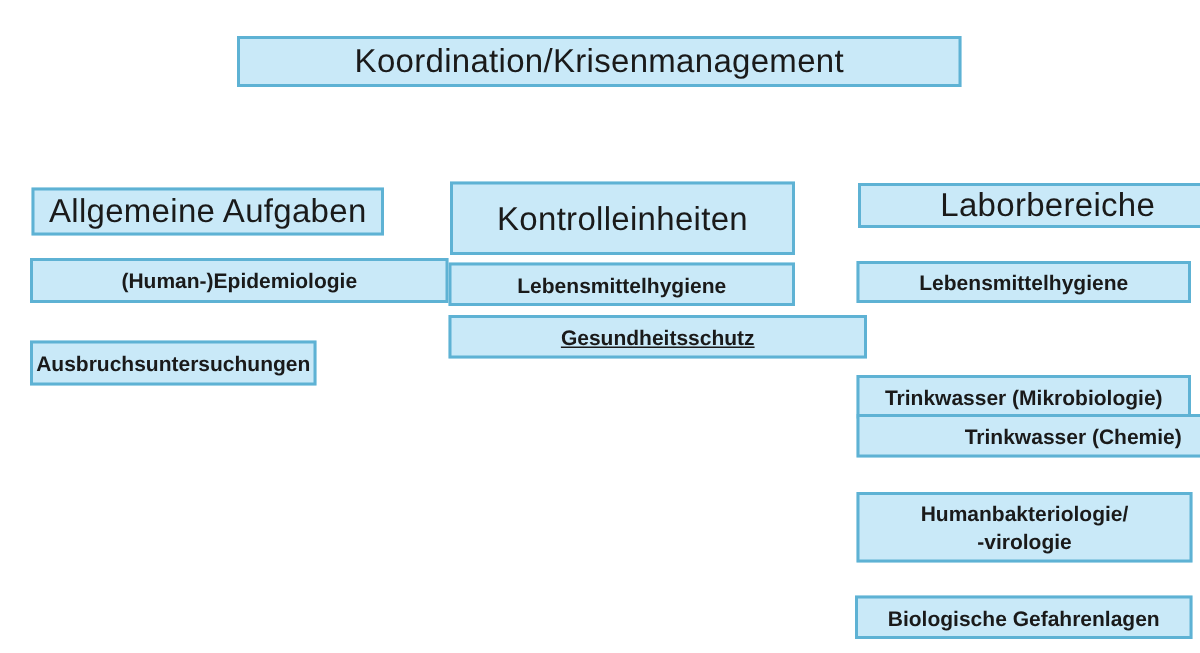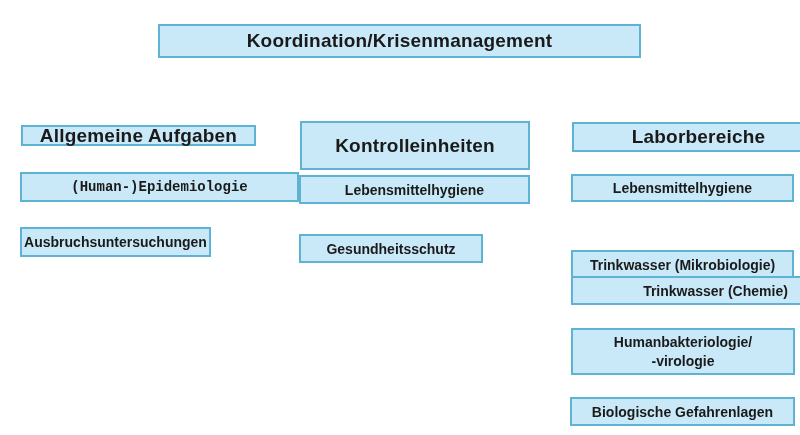--- a/index.html
+++ b/index.html
@@ -15,42 +15,42 @@
     position: absolute;
     box-sizing: border-box;
     background: #c9e9f8;
     border: 2px solid #5eb2d4;
     color: #1a1a1a;
     display: flex;
     align-items: center;
     justify-content: center;
     text-align: center;
   }
-  .hdr { font-size: 19px; font-weight: 700; letter-spacing: 0.2px; }
+  .hdr { font-size: 22px; font-weight: 400; letter-spacing: 0.2px; }
   .itm { font-size: 14px; font-weight: 700; }
   .multiline { white-space: pre-line; line-height: 1.35; }
 </style>
 </head>
 <body>
 
 <div class="canvas">
 
   <div class="box hdr" style="left:158px; top:24px; width:483px; height:34px;">Koordination/Krisenmanagement</div>
 
-  <div class="box hdr" style="left:21px; top:125px; width:235px; height:21px;">Allgemeine Aufgaben</div>
+  <div class="box hdr" style="left:21px; top:125px; width:235px; height:32px;">Allgemeine Aufgaben</div>
 
-  <div class="box itm" style="left:20px; top:172px; width:279px; height:30px;font-family:Liberation Mono, monospace;">(Human-)Epidemiologie</div>
+  <div class="box itm" style="left:20px; top:172px; width:279px; height:30px;">(Human-)Epidemiologie</div>
 
   <div class="box itm" style="left:20px; top:227px; width:191px; height:30px;">Ausbruchsuntersuchungen</div>
 
   <div class="box hdr" style="left:300px; top:121px; width:230px; height:49px;">Kontrolleinheiten</div>
 
   <div class="box itm" style="left:299px; top:175px; width:231px; height:29px;">Lebensmittelhygiene</div>
 
-  <div class="box itm" style="left:299px; top:234px; width:184px; height:29px;">Gesundheitsschutz</div>
+  <div class="box itm" style="left:299px; top:210px; width:279px; height:29px;text-decoration:underline;">Gesundheitsschutz</div>
 
   <div class="box hdr" style="left:572px; top:122px; width:253px; height:30px;">Laborbereiche</div>
 
   <div class="box itm" style="left:571px; top:174px; width:223px; height:28px;">Lebensmittelhygiene</div>
 
   <div class="box itm" style="left:571px; top:226px; width:223px; height:29px;margin-top:24px;">Trinkwasser (Mikrobiologie)</div>
 
   <div class="box itm" style="left:571px; top:276px; width:253px; height:29px;padding-left:36px;">Trinkwasser (Chemie)</div>
 
   <div class="box itm" style="left:570px; top:397px; width:225px; height:29px;">Biologische Gefahrenlagen</div>

